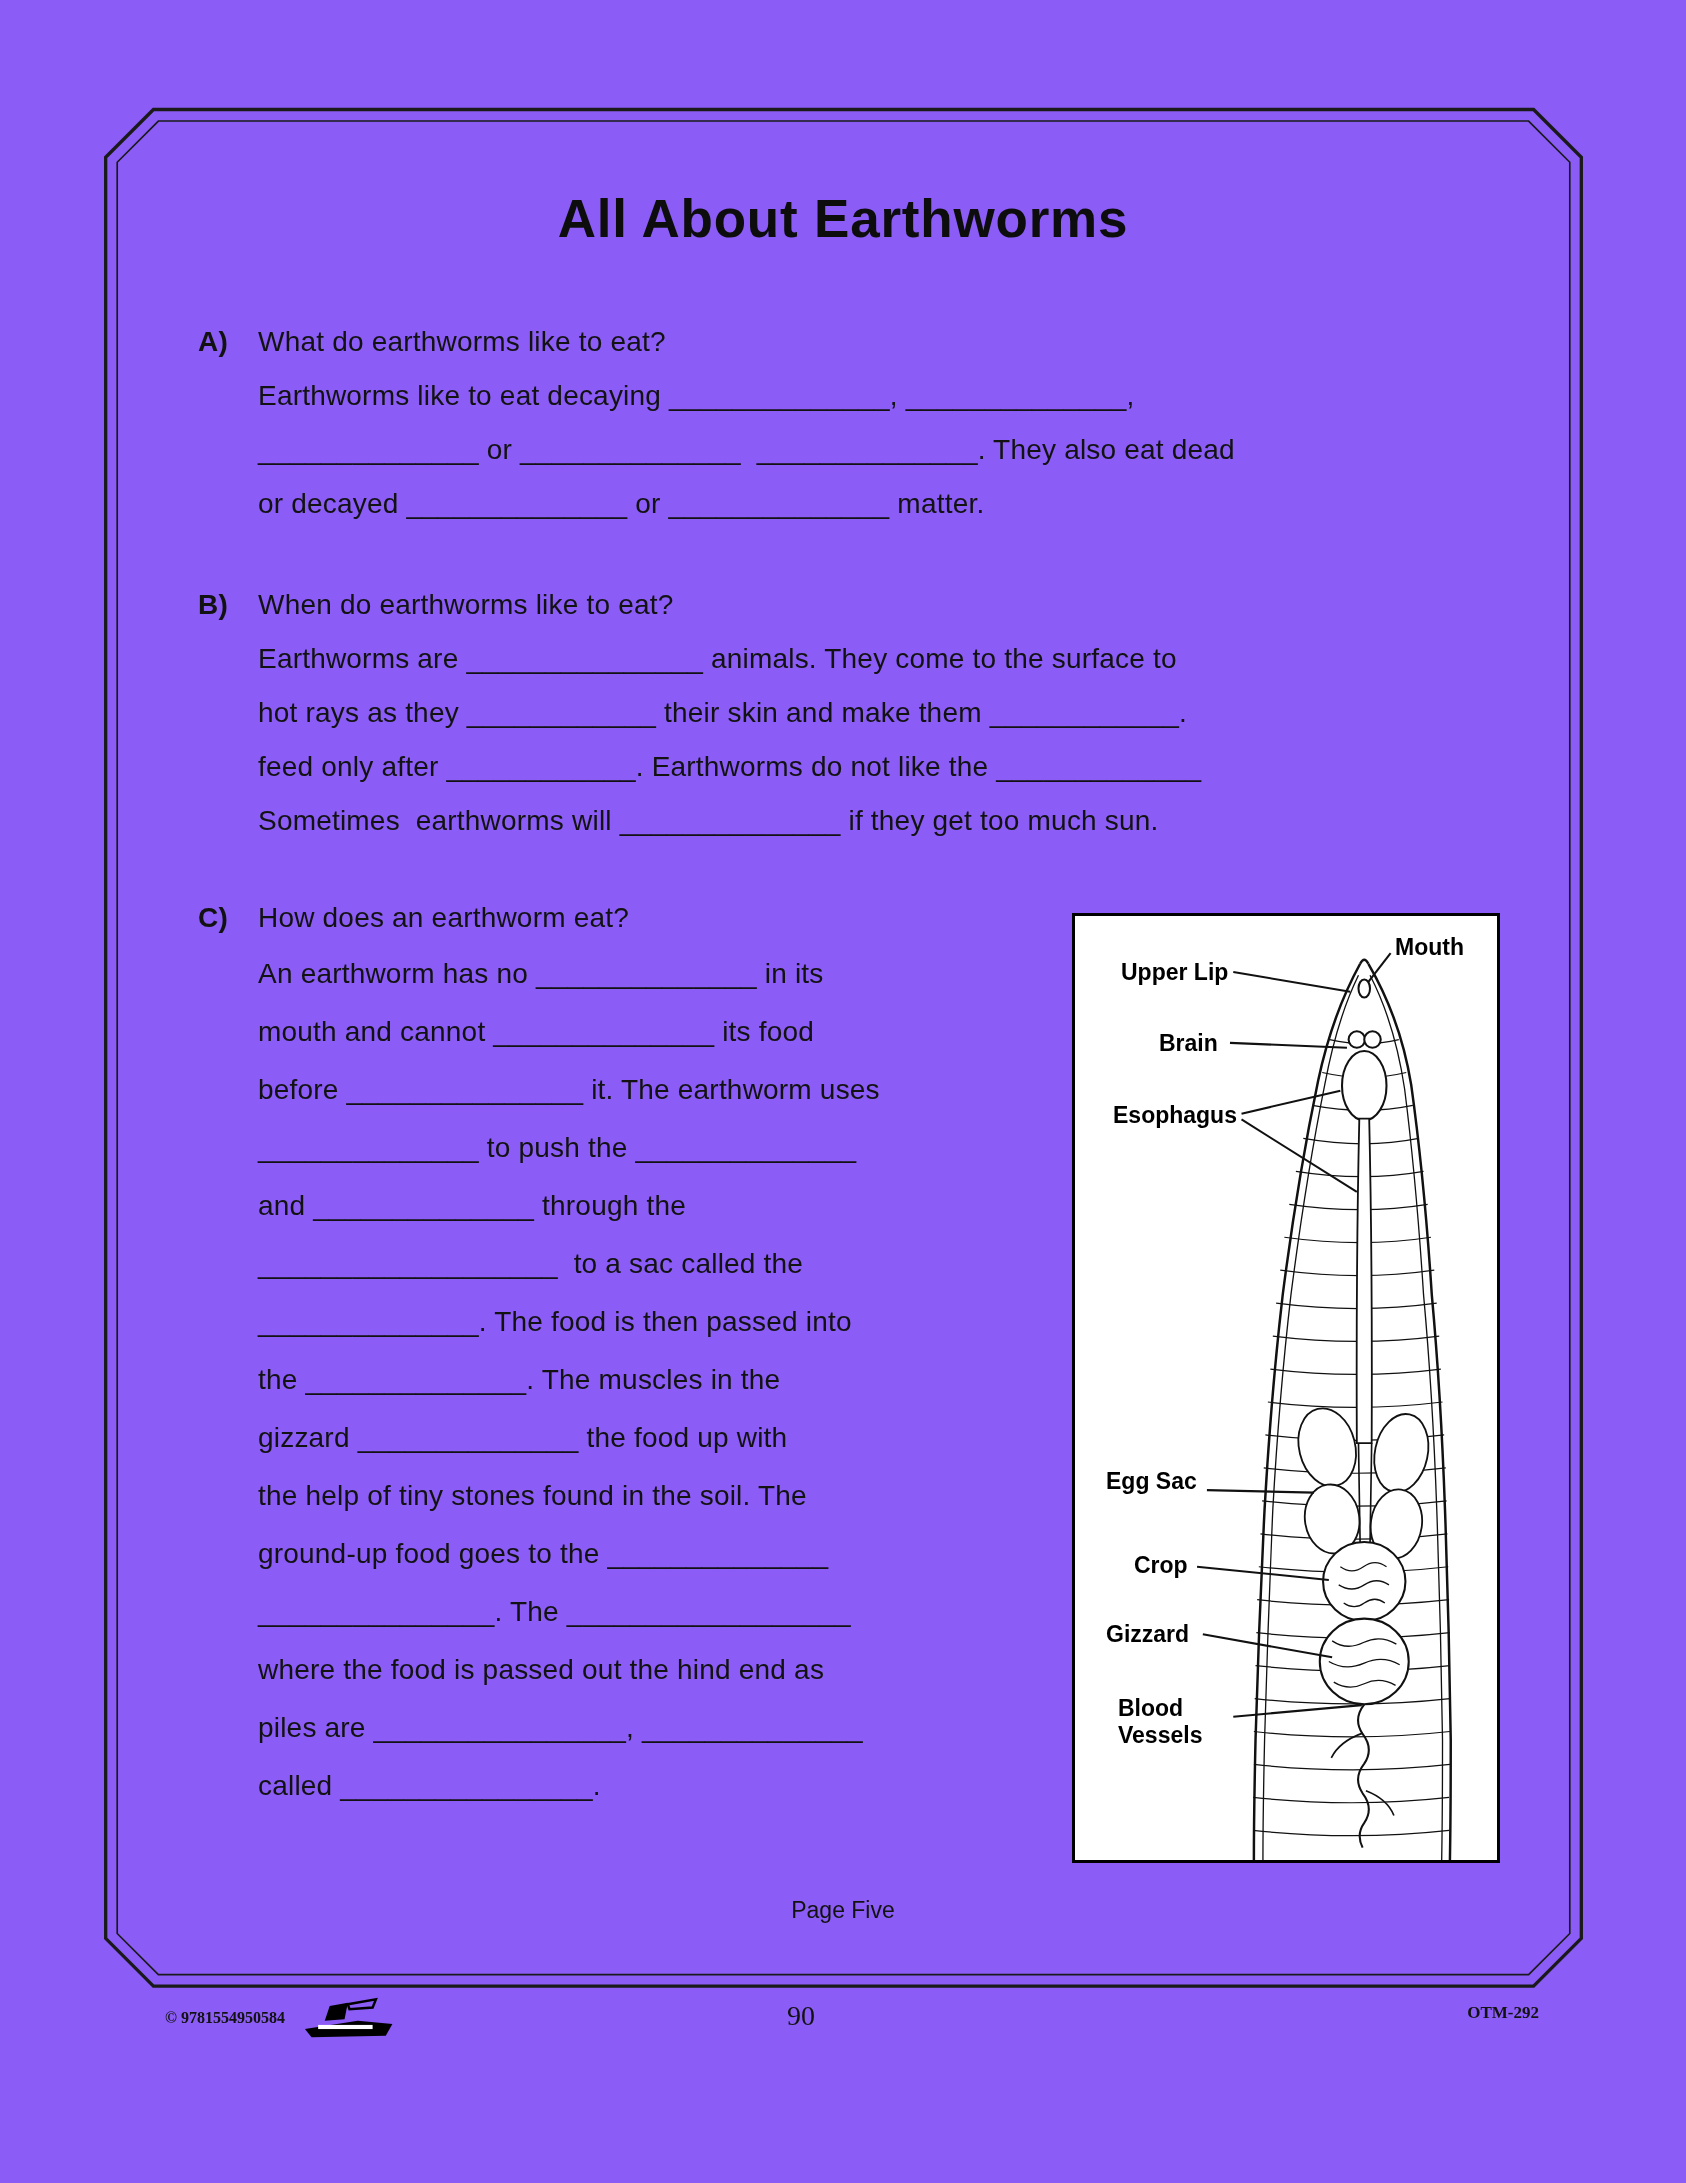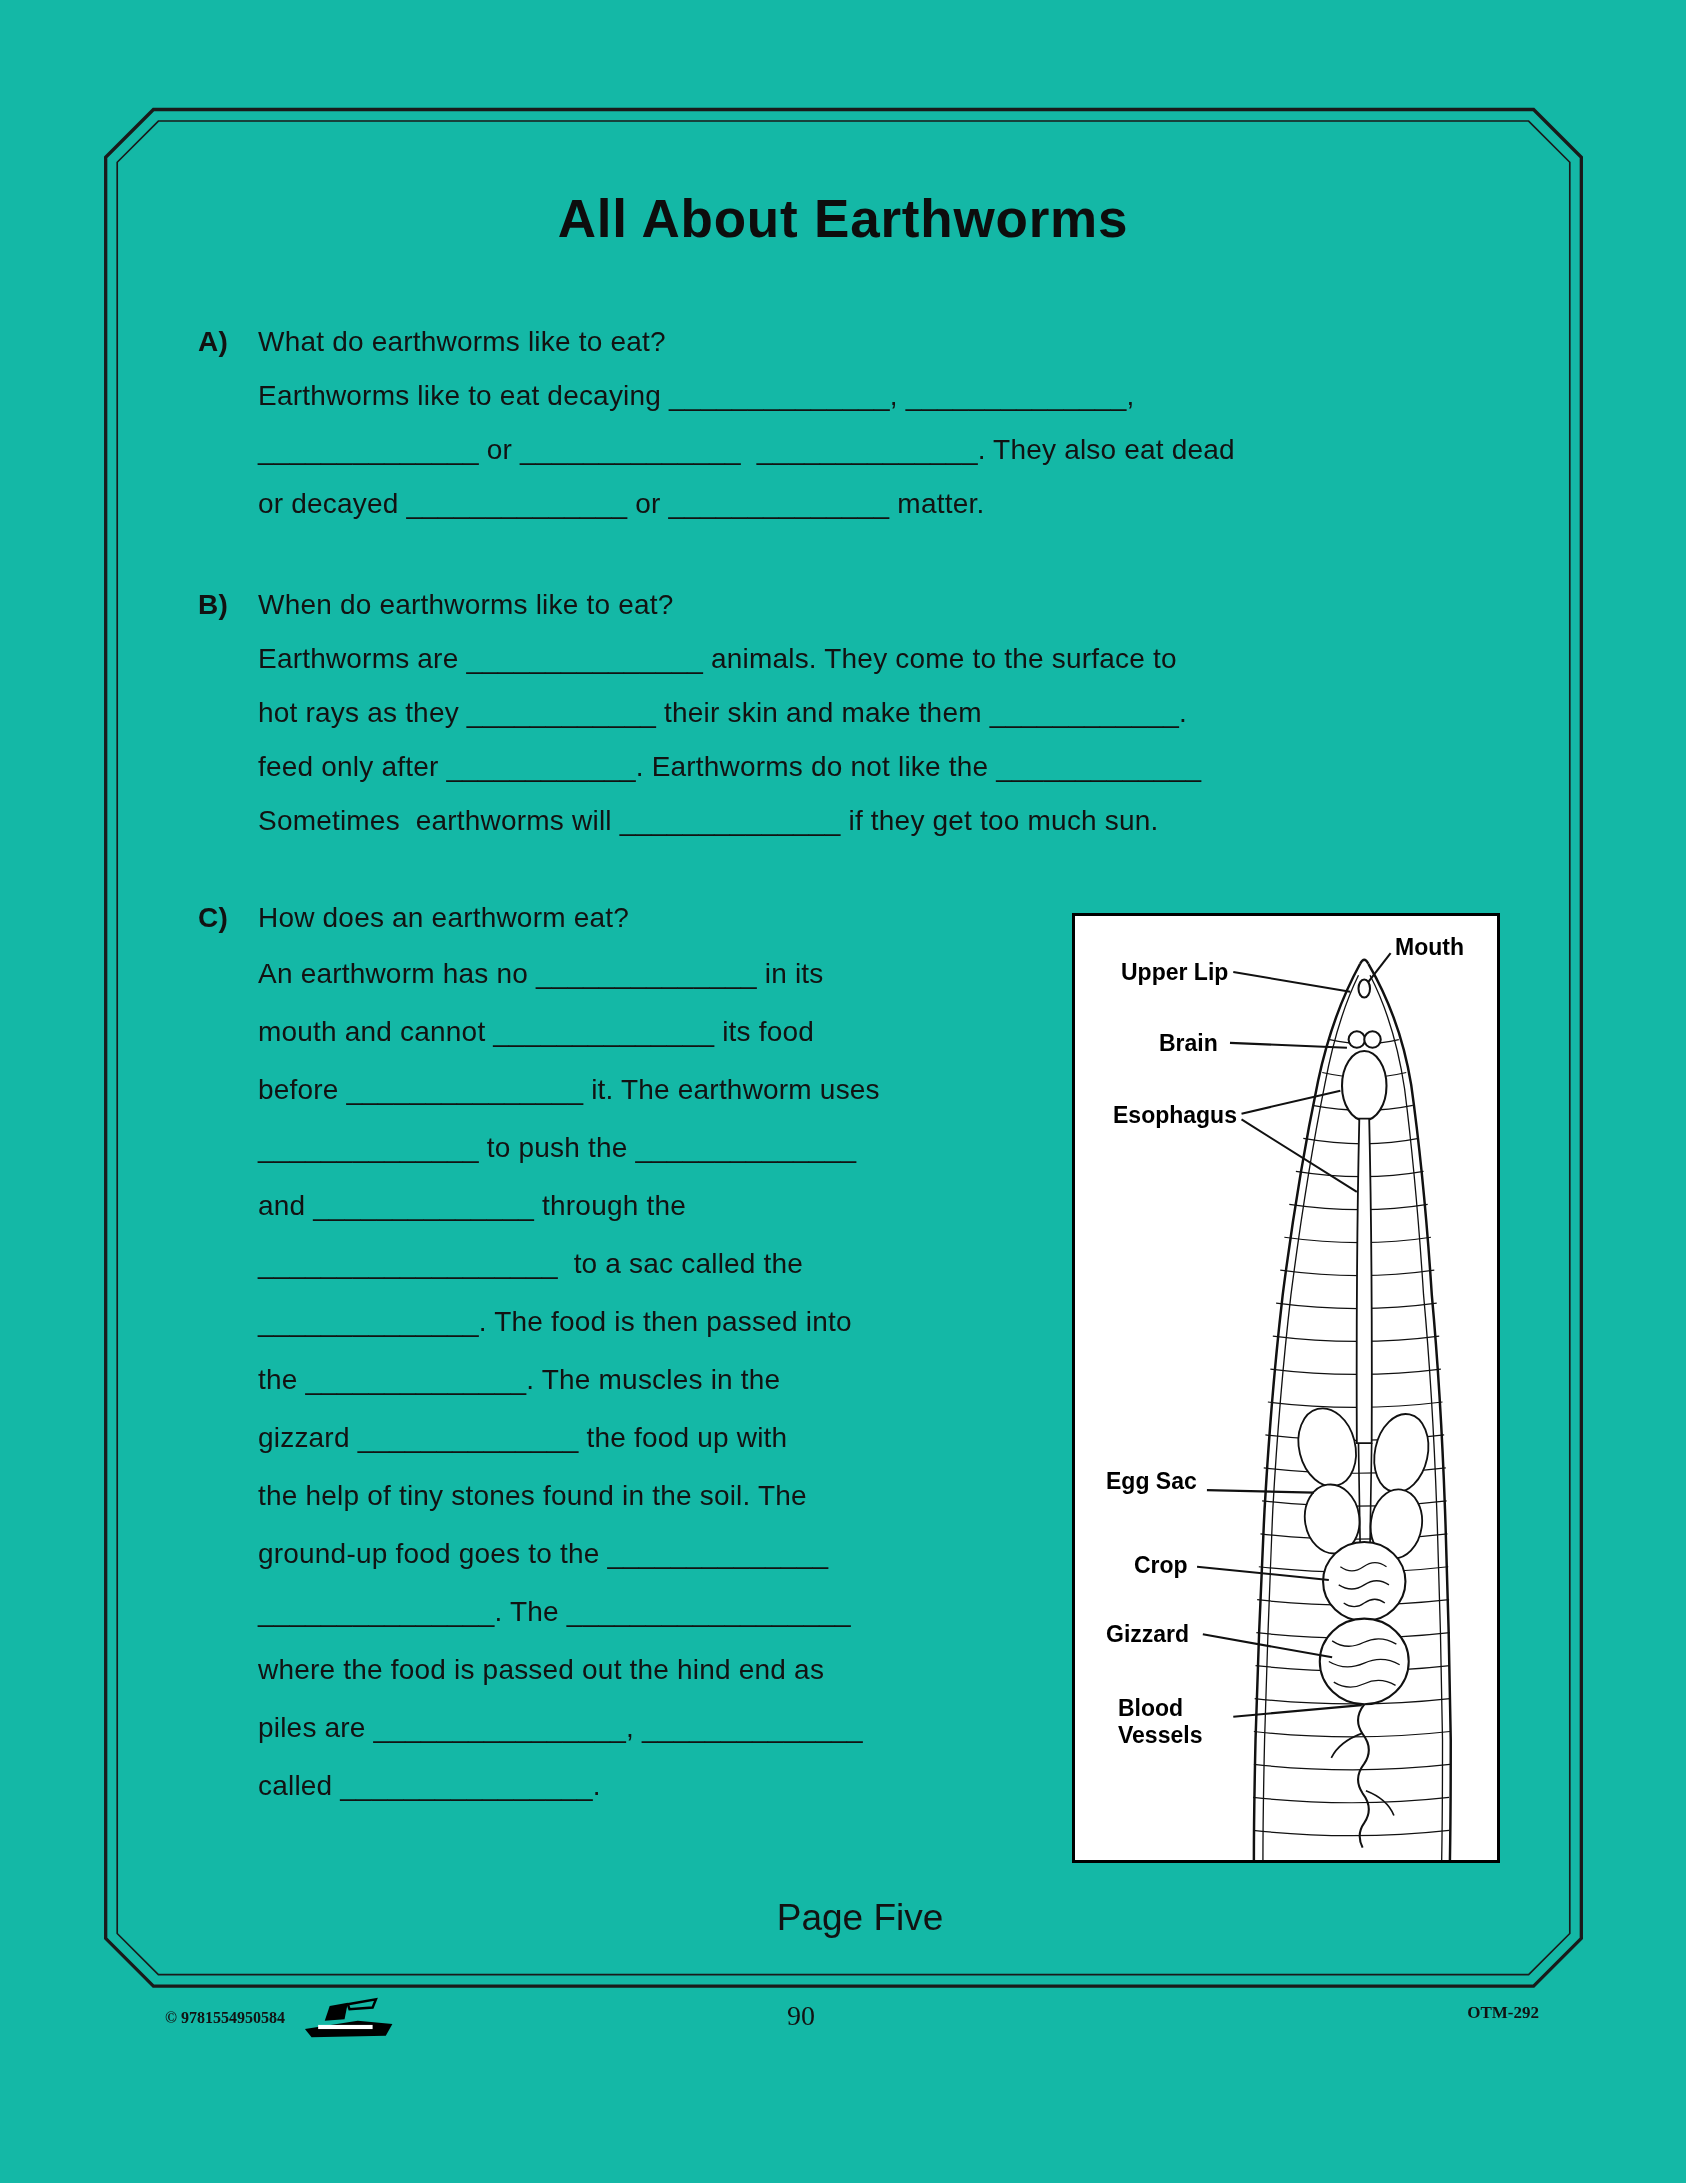--- a/index.html
+++ b/index.html
@@ -1,18 +1,18 @@
 <!DOCTYPE html>
 <html style="font-size:13px"><head>
 <meta charset="utf-8">
 <style>
   * { margin:0; padding:0; box-sizing:border-box; }
   html,body { background:#ffffff; }
   .page {
-    position:relative; width:1687px; height:2183px; background:#14b8a6;
+    position:relative; width:1687px; height:2183px; background:#8b5cf6;
     font-family:"Liberation Sans", sans-serif; color:#121212; overflow:hidden;text-decoration:underline;
   }
   .border-svg { position:absolute; left:0; top:0; }
   .title {
     position:absolute; left:105px; top:188px; width:1476px;
     text-align:center; font-size:53px; font-weight:700; letter-spacing:0.8px; color:#0d0d0d;
   }
   .section { position:absolute; font-size:28px; line-height:54px; letter-spacing:0.2px; }
   .sec-head { display:flex; }
   .sec-label { font-weight:700; flex:0 0 60px; }
@@ -24,21 +24,21 @@
     border:3.3px solid #000; background:#fff;
   }
   .worm-svg { position:absolute; left:0; top:0; }
   .dlabel {
     position:absolute; font-weight:700; font-size:23px; line-height:27px;
     white-space:pre-line; color:#000;
   }
   .dlabel.center { }
   .page-five {
     position:absolute; left:105px; top:1897px; width:1476px;
-    text-align:center; font-size:37px;margin-left:17px;
+    text-align:center; font-size:23px;
   }
   .footer-left {
     position:absolute; left:165px; top:1996px; display:flex; align-items:center; gap:15px;
   }
   .isbn { font-family:"Liberation Serif", serif; font-weight:700; font-size:16px; }
   .page-num {
     position:absolute; left:0; top:2000px; width:1602px; text-align:center;
     font-family:"Liberation Serif", serif; font-size:28px;
   }
   .code {

